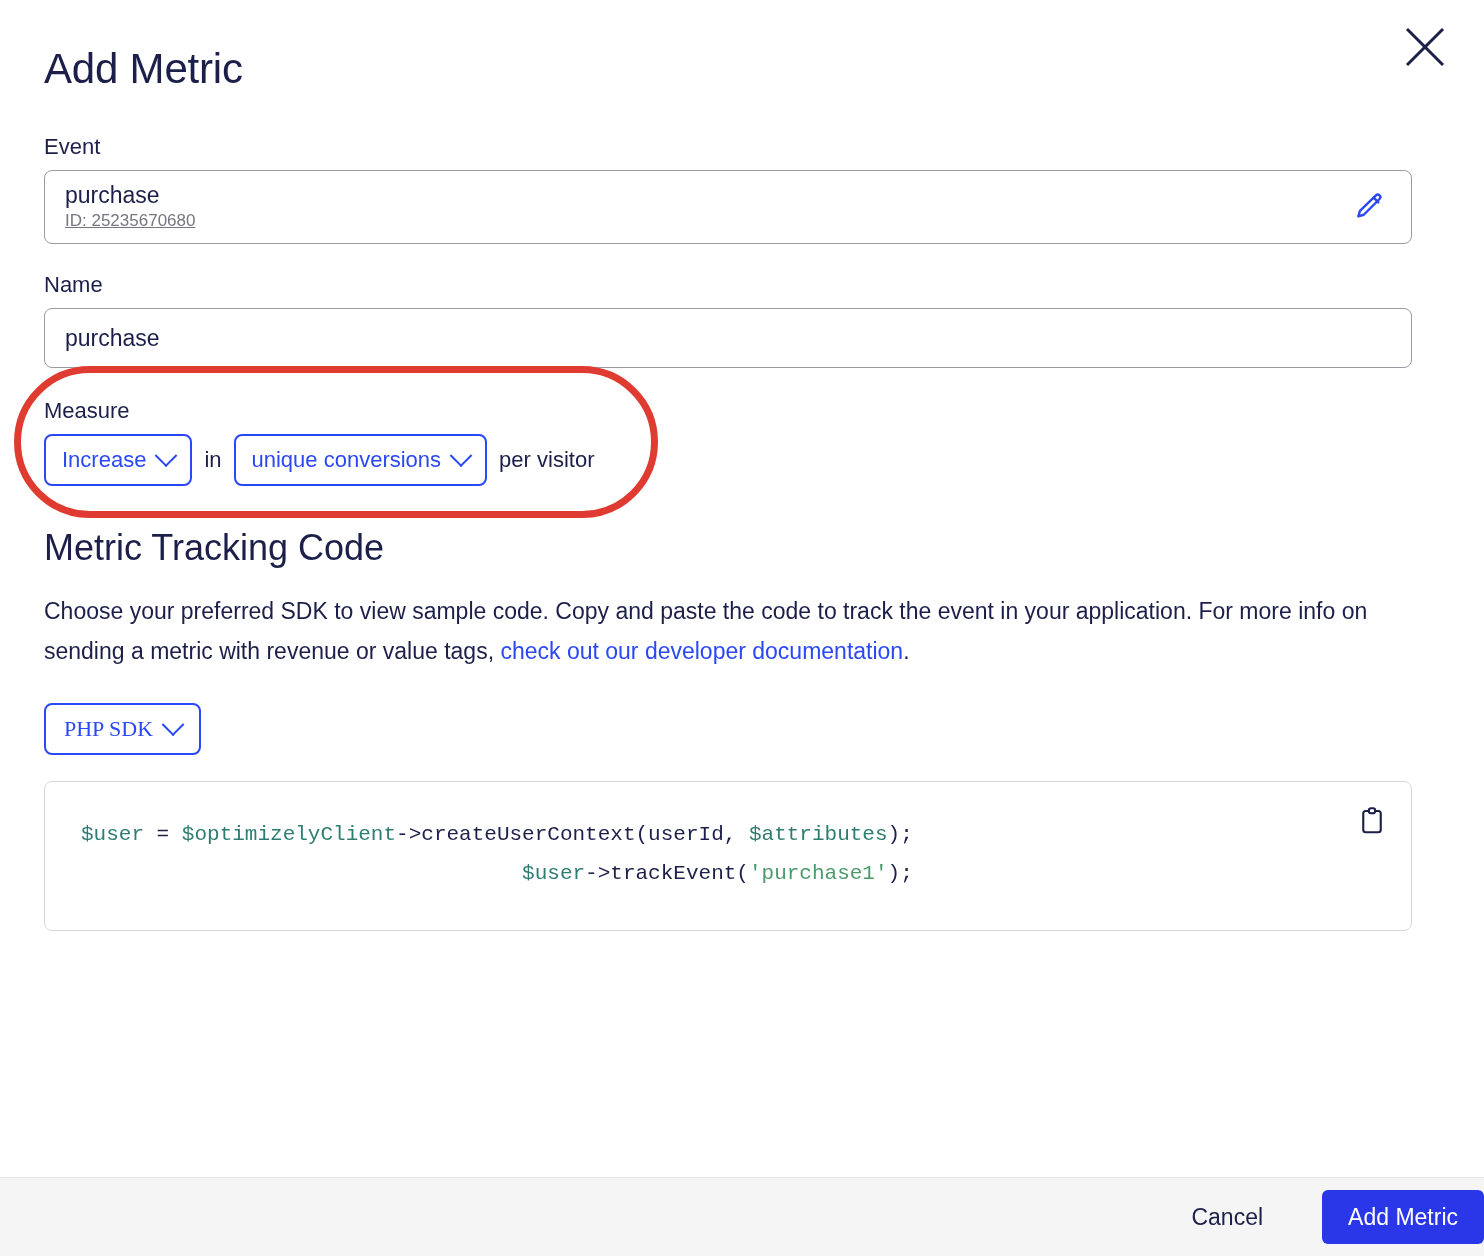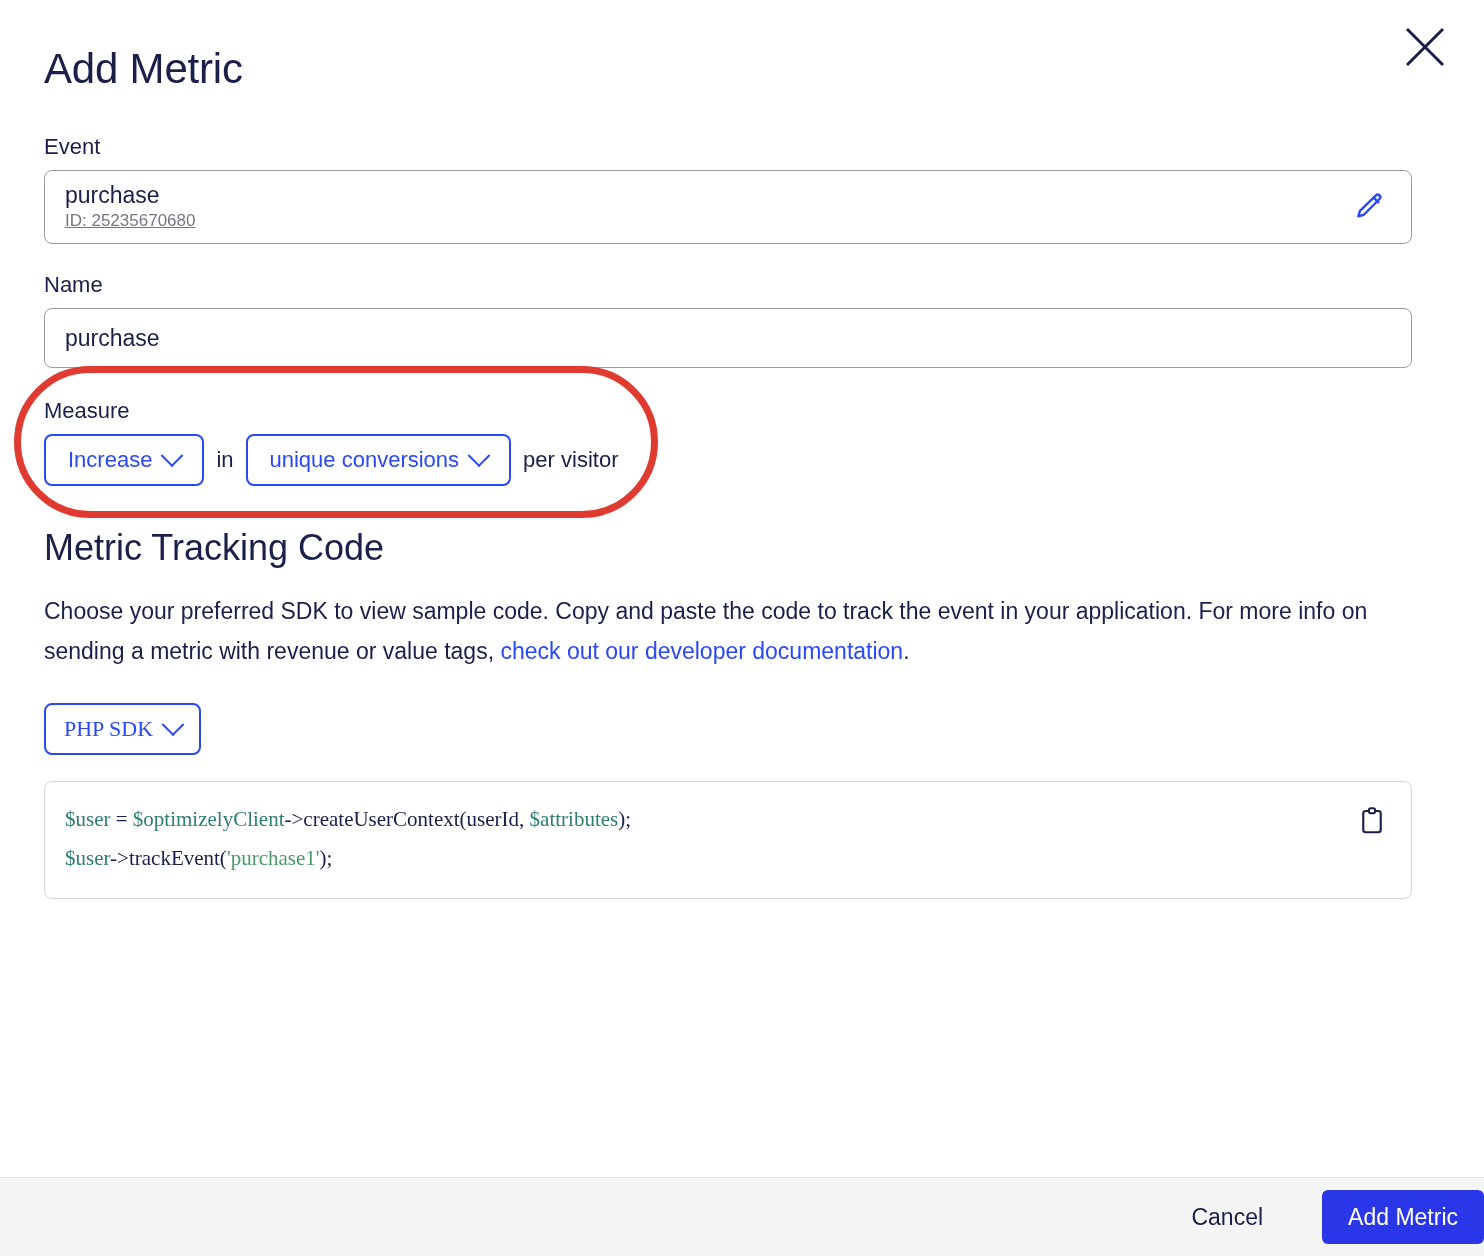--- a/index.html
+++ b/index.html
@@ -146,21 +146,21 @@
     margin-top: 8px;
   }
   .pill-select {
     border: 2px solid #2a48f5;
     border-radius: 8px;
     background: #fff;
     color: #2a48f5;
     font-size: 22px;
     font-family: inherit;
     height: 52px;
-    padding: 0 22px;
+    padding: 0 16px;
     display: inline-flex;
     align-items: center;
     gap: 12px;
     cursor: pointer;
     white-space: nowrap;
   }
   .chev {
     display: inline-block;
     width: 16px;
     height: 16px;
@@ -230,26 +230,27 @@
     background: #fff;
     width: 1368px;
     min-height: 104px;
     padding: 18px 24px 20px 20px;
     display: flex;
     align-items: flex-start;
     justify-content: space-between;
     gap: 16px;
   }
   pre#code-text {
-    margin: 0;
-    font-family: Liberation Serif, serif;
+    margin: 16px;
+    font-family: Liberation Mono, monospace;
     font-size: 21px;
     line-height: 1.85;
     color: #1c1f4a;
     white-space: pre;
+    text-align: right;
   }
   .tok-var { color: #2e7d72; }
   .tok-str { color: #4a9a6a; }
   .tok-plain { color: #1c1f4a; }
 
   #copy-btn {
     background: none;
     border: none;
     padding: 0;
     cursor: pointer;

